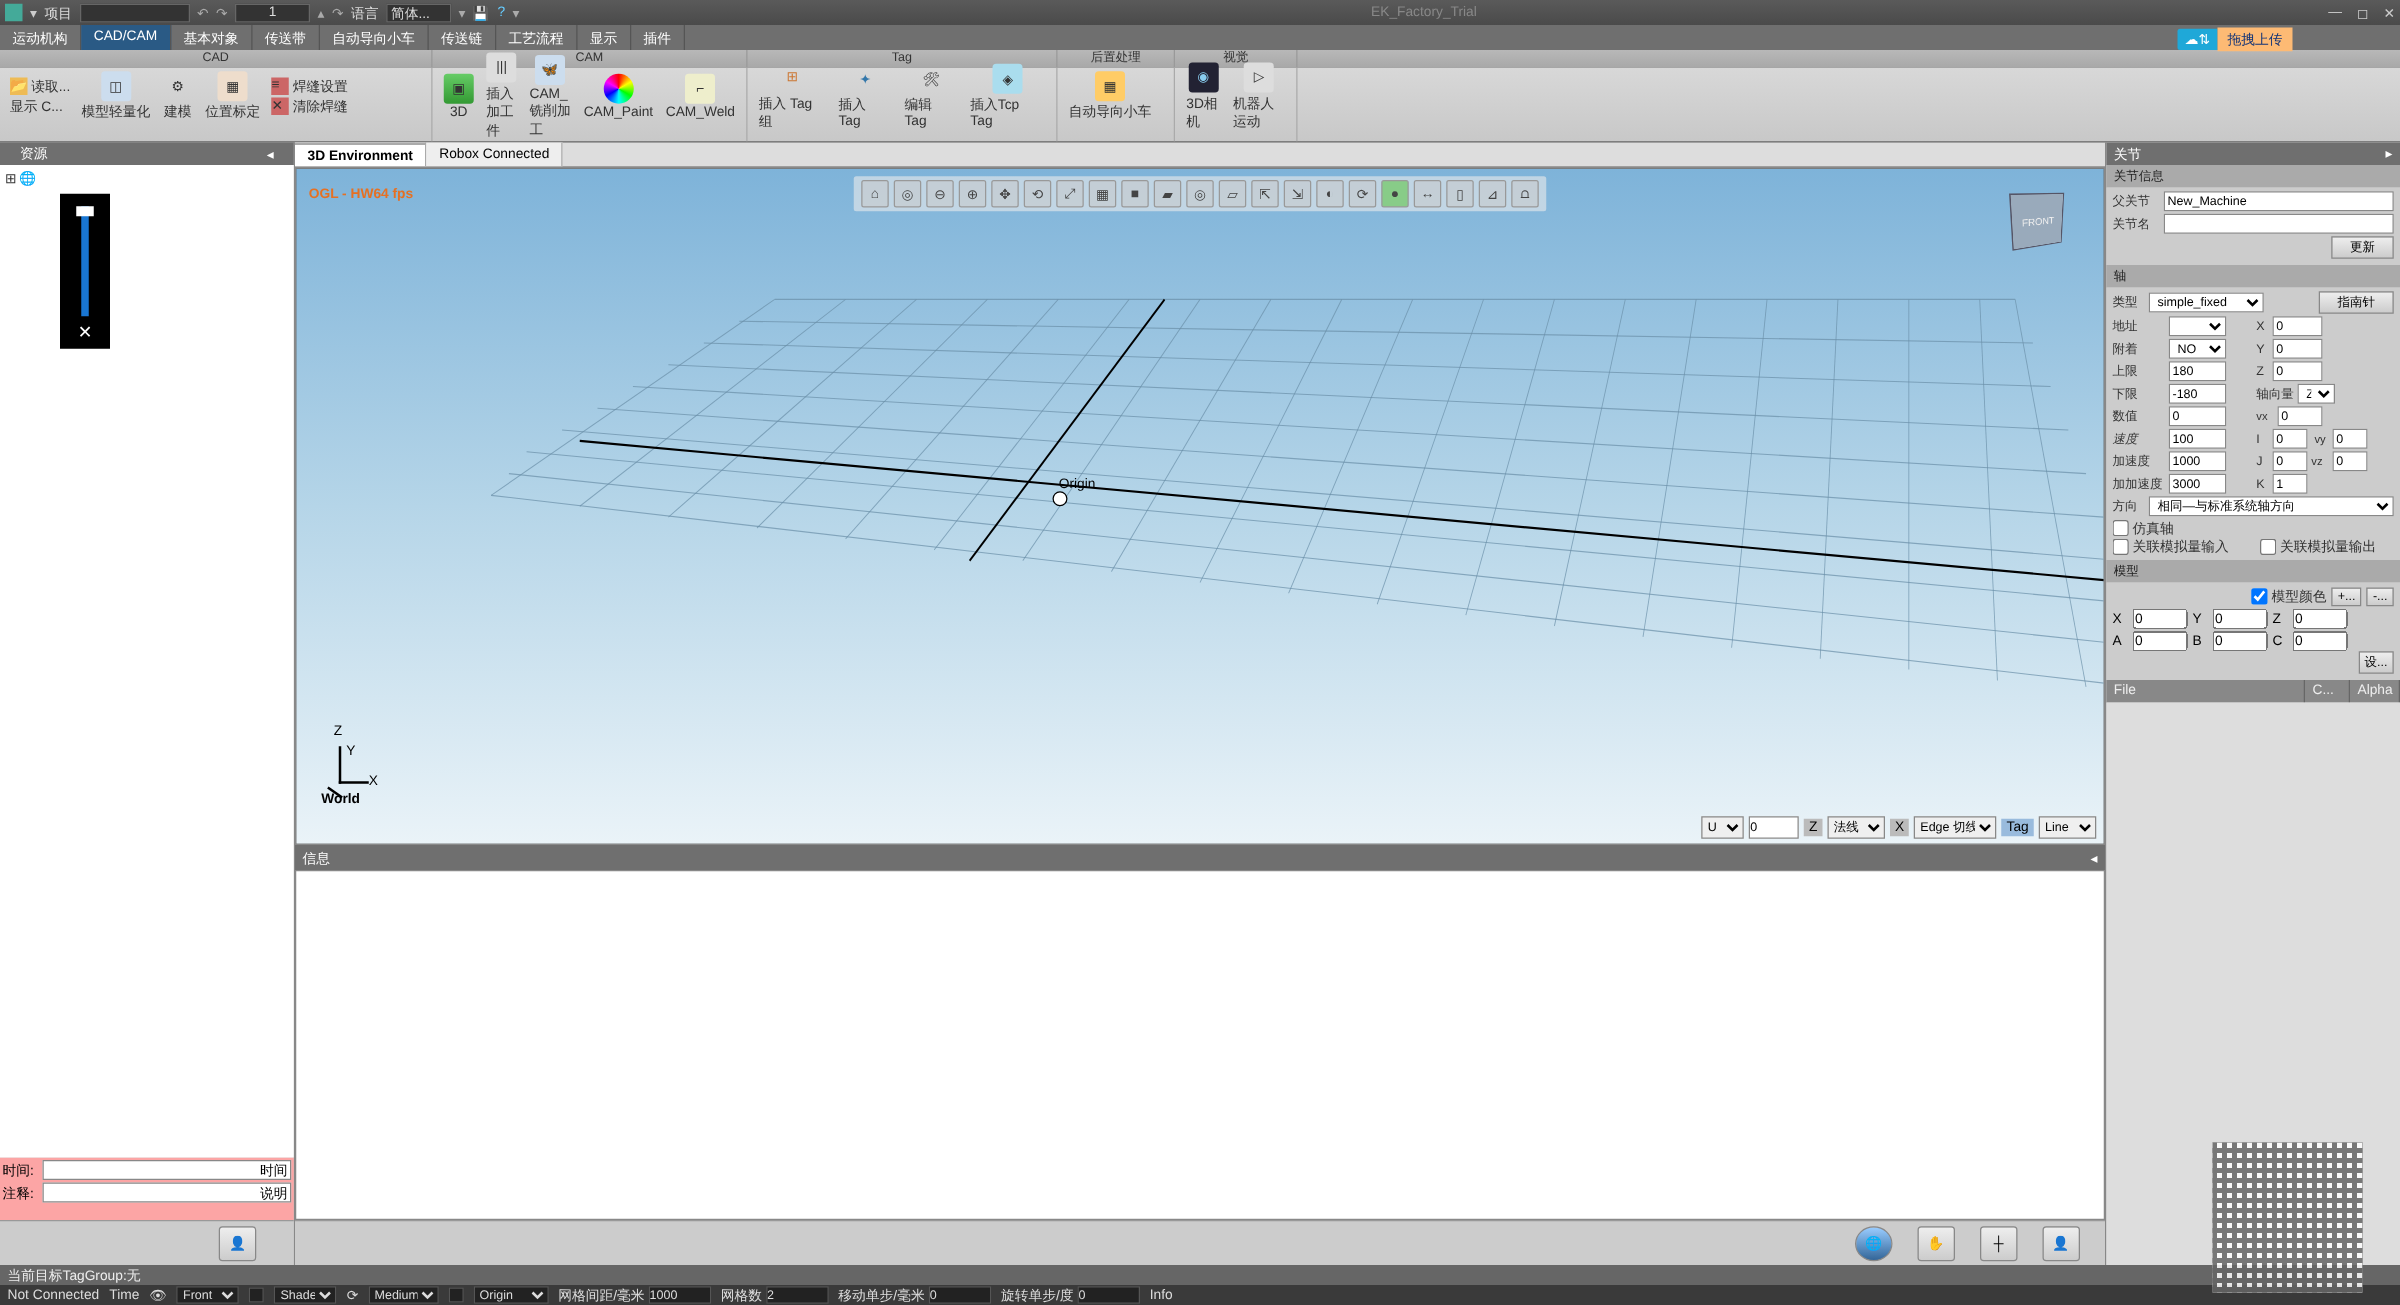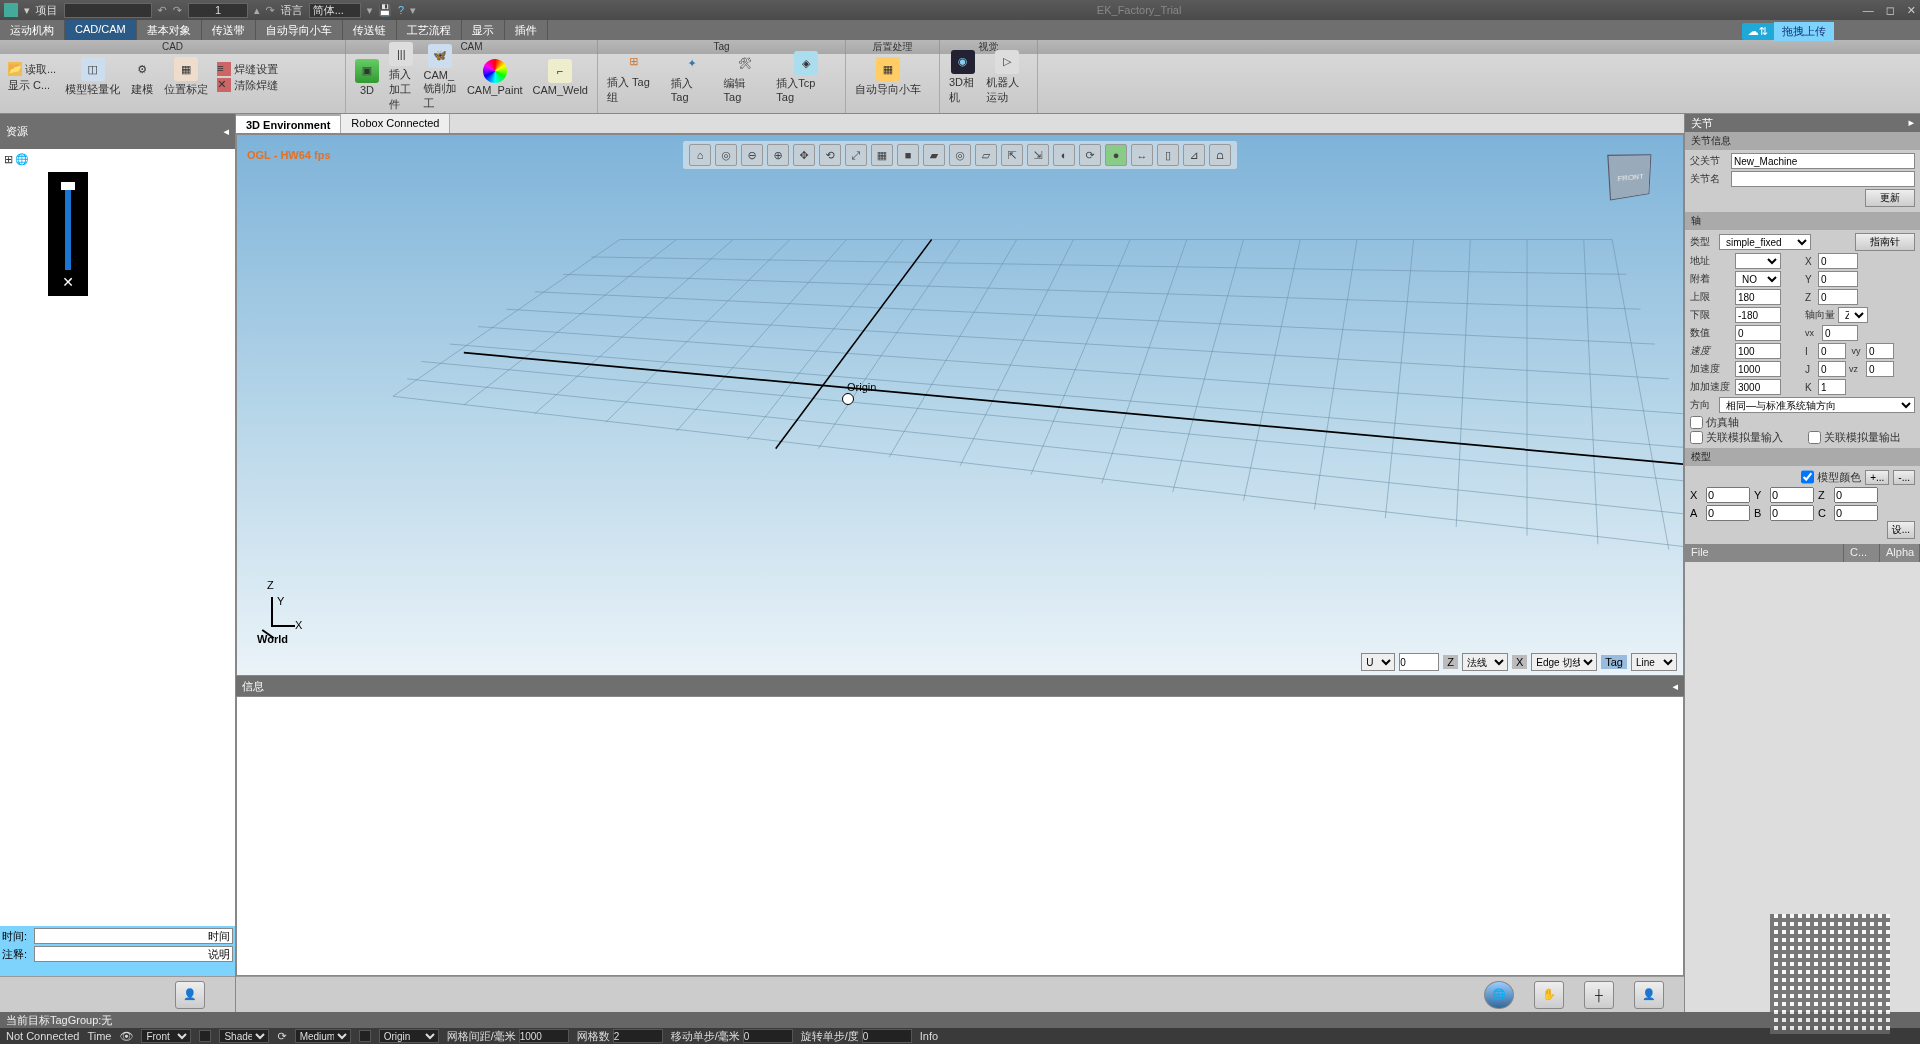--- a/index.html
+++ b/index.html
@@ -30,24 +30,24 @@
 .ribbon-body { height: 46px; display: flex; align-items: center; }
 .ribbon-btn { display: flex; flex-direction: column; align-items: center; padding: 2px 5px; cursor: pointer; color: #333; font-size: 10px; gap:1px;}
 .ribbon-btn .ico { width: 24px; height: 24px; border-radius: 3px; display:flex; align-items:center; justify-content:center;}
 .ribbon-small { display:flex; flex-direction: column; gap:1px; padding: 2px 4px; color:#333; font-size:10px;}
 .ribbon-small .row { display:flex; align-items:center; gap:3px; cursor:pointer;}
 .ribbon-small .sico { width:14px; height:14px; }
 
 
 .workspace { display: flex; height: calc(1044px - 20px - 20px - 60px - 14px - 16px - 16px); }
 .left-panel { width: 236px; background: #ccc; display:flex; flex-direction:column; border-right:1px solid #888;}
-.panel-header { height: 35px; background: #6f6f6f; color: #fff; padding: 2px 6px; display:flex; justify-content:space-between; align-items:center;}
+.panel-header { height: 18px; background: #6f6f6f; color: #fff; padding: 2px 16px; display:flex; justify-content:space-between; align-items:flex-end;}
 .left-tree { flex: 1; background: #fff; padding: 4px; position:relative;}
 .left-tree .node { display:flex; align-items:center; gap:2px; color:#333; }
-.left-bottom { height: 50px; background:#7dd3fc; padding:2px; }
+.left-bottom { height: 50px; background:#fca5a5; padding:2px; }
 .left-bottom .lb-row { display:flex; align-items:center; gap:2px; margin-bottom:2px;}
 .left-bottom .lb-row label { width:30px; }
 .left-bottom .lb-row input { flex:1; border:1px solid #888; height:16px; background:#fff; padding: 0 2px; text-align: right;}
 .left-toolbar { height: 36px; background:#ccc; display:flex; align-items:center; justify-content:flex-end; padding: 0 30px; border-top:1px solid #999;}
 
 
 .overlay-widget { position:absolute; left:48px; top:23px; width:40px; height:124px; background:#000; display:flex; flex-direction:column; align-items:center; padding:6px 0;}
 .overlay-widget .slider-track { width:6px; flex:1; background:#1976d2; position:relative; margin:4px 0;}
 .overlay-widget .slider-handle { width:14px; height:8px; background:#fff; position:absolute; top:0; left:-4px;}
 .overlay-widget .close { color:#fff; font-size:14px; cursor:pointer;}
@@ -95,21 +95,21 @@
 .statusbar1 { height:16px; background:#666; color:#eee; padding:1px 6px; font-size:10px; display:flex; align-items:center;}
 .statusbar2 { height:16px; background:#3a3a3a; color:#ddd; display:flex; align-items:center; font-size:10px; gap:8px; padding:0 6px;}
 .statusbar2 .cell { display:flex; align-items:center; gap:3px;}
 .statusbar2 select, .statusbar2 input { background:#222; color:#ddd; border:1px solid #555; height:14px; font-size:10px;}
 .statusbar2 input { width:50px;}
 .statusbar2 .sq { width:12px; height:12px; background:#222; border:1px solid #555; display:inline-block;}
 
 
 .upload-widget { position:absolute; top:22px; right:86px; display:flex; align-items:center; gap:0;}
 .upload-widget .cloud { background:#1fa8d8; color:#fff; padding:2px 6px; border-radius:2px 0 0 2px;}
-.upload-widget .txt { background:#7dd3fc; color:#137; padding:2px 8px;}
+.upload-widget .txt { background:#fdba74; color:#137; padding:2px 8px;}
 
 
 .qr { position:absolute; bottom:10px; right:30px; width:120px; height:120px; background:#fff;
   background-image:
     repeating-linear-gradient(0deg, #666 0 4px, transparent 4px 8px),
     repeating-linear-gradient(90deg, #666 0 4px, transparent 4px 8px);
   opacity:0.85;
 }
 
 .tb-ico-btn { width:30px; height:28px; background:linear-gradient(#eee,#ccc); border:1px solid #888; border-radius:3px; cursor:pointer; display:flex; align-items:center; justify-content:center;}

